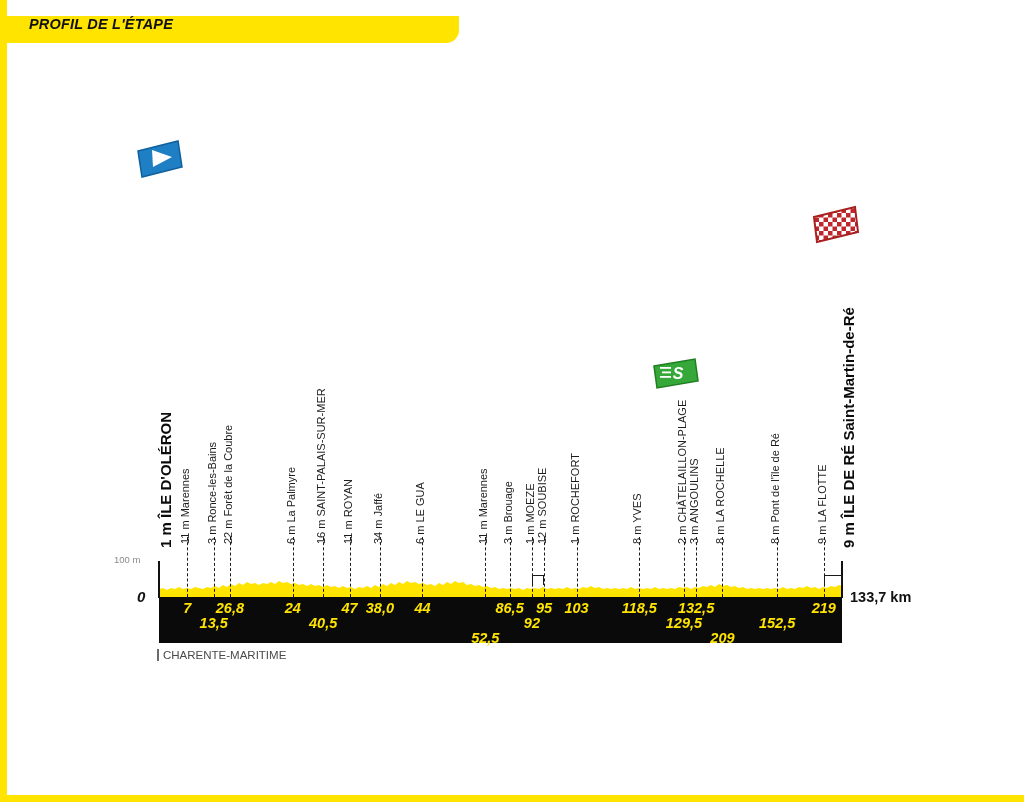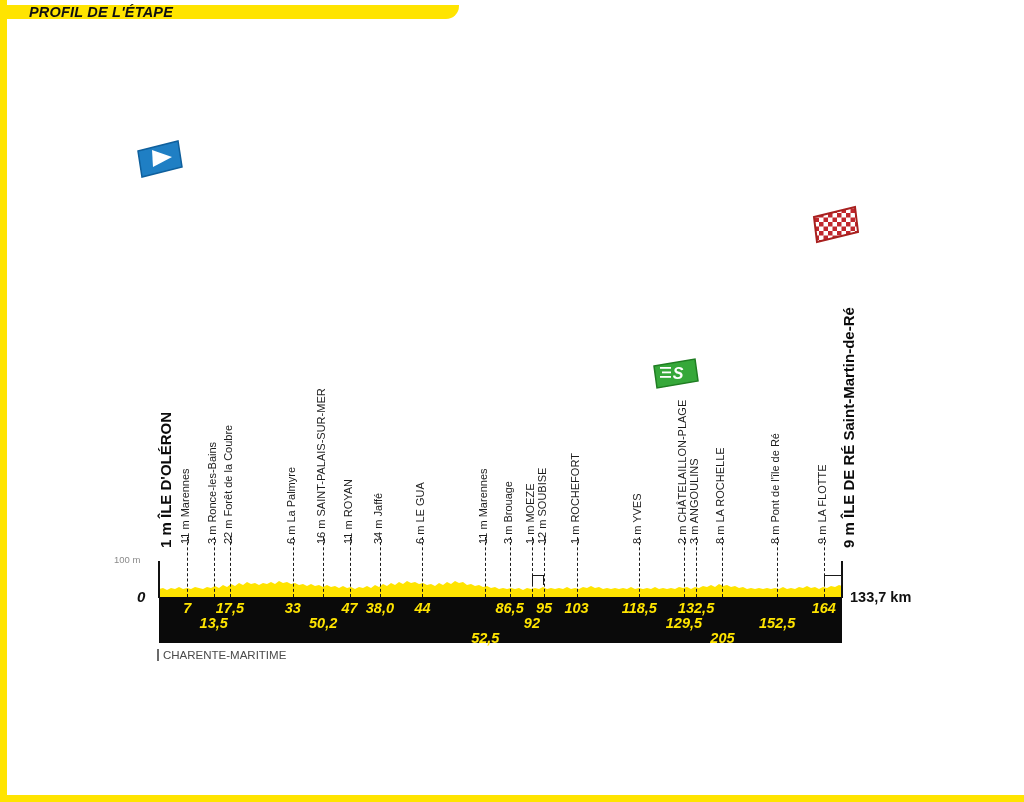--- a/index.html
+++ b/index.html
@@ -13,25 +13,25 @@
   
   #page{
     position:absolute;inset:0;
     background:#ffffff;
     border-left:7px solid #ffe400;
     border-bottom:7px solid #ffe400;
     box-sizing:border-box;
   }
   
   #header-banner{
-    position:absolute;left:0;top:5px;
-    width:452px;height:14px;
+    position:absolute;left:0;top:16px;
+    width:452px;height:27px;
     background:#ffe400;
     border-bottom-right-radius:13px;
-    display:flex;align-items:center;
+    display:flex;align-items:flex-start;
   }
   #header-title{
     margin-left:22px;
     font-size:14.5px;
     font-weight:bold;
     font-style:italic;
     letter-spacing:0.2px;
     color:#111111;
     white-space:nowrap;
   }
@@ -296,33 +296,33 @@
         </div>
         <div class="town major" style="left: 835px;">
           <div class="vlabel" style="top: 506px; left: 14px;">9 m ÎLE DE RÉ Saint-Martin-de-Ré</div>
         </div>
         <div class="bracket" style="left: 524.914px; top: 548px; width: 12.1602px; height: 10px;"></div>
         <div class="bracket" style="left: 816.76px; top: 548px; width: 18.2404px; height: 10px;"></div>
       </div>
     <div id="km-layer">
         <div class="km" style="left: 180.374px; top: 573px;">7</div>
         <div class="km" style="left: 206.721px; top: 588px;">13,5</div>
-        <div class="km" style="left: 222.935px; top: 573px;">17,5</div>
-        <div class="km" style="left: 285.763px; top: 573px;">33</div>
-        <div class="km" style="left: 316.163px; top: 588px;">50,2</div>
+        <div class="km" style="left: 222.935px; top: 573px;">26,8</div>
+        <div class="km" style="left: 285.763px; top: 573px;">24</div>
+        <div class="km" style="left: 316.163px; top: 588px;">40,5</div>
         <div class="km" style="left: 342.51px; top: 573px;">47</div>
         <div class="km" style="left: 372.911px; top: 573px;">38,0</div>
         <div class="km" style="left: 415.472px; top: 573px;">44</div>
         <div class="km" style="left: 478.3px; top: 603px;">52,5</div>
         <div class="km" style="left: 502.62px; top: 573px;">86,5</div>
         <div class="km" style="left: 524.914px; top: 588px; font-style: italic;">92</div>
         <div class="km" style="left: 537.074px; top: 573px;">95</div>
         <div class="km" style="left: 569.501px; top: 573px;">103</div>
         <div class="km" style="left: 632.329px; top: 573px;">118,5</div>
         <div class="km" style="left: 676.917px; top: 588px;">129,5</div>
         <div class="km" style="left: 689.077px; top: 573px;">132,5</div>
-        <div class="km" style="left: 715.424px; top: 603px;">205</div>
+        <div class="km" style="left: 715.424px; top: 603px;">209</div>
         <div class="km" style="left: 770.145px; top: 588px;">152,5</div>
-        <div class="km" style="left: 816.76px; top: 573px;">164</div>
+        <div class="km" style="left: 816.76px; top: 573px;">219</div>
       </div>
 
   </div>
 </div>
 
 </body></html>

